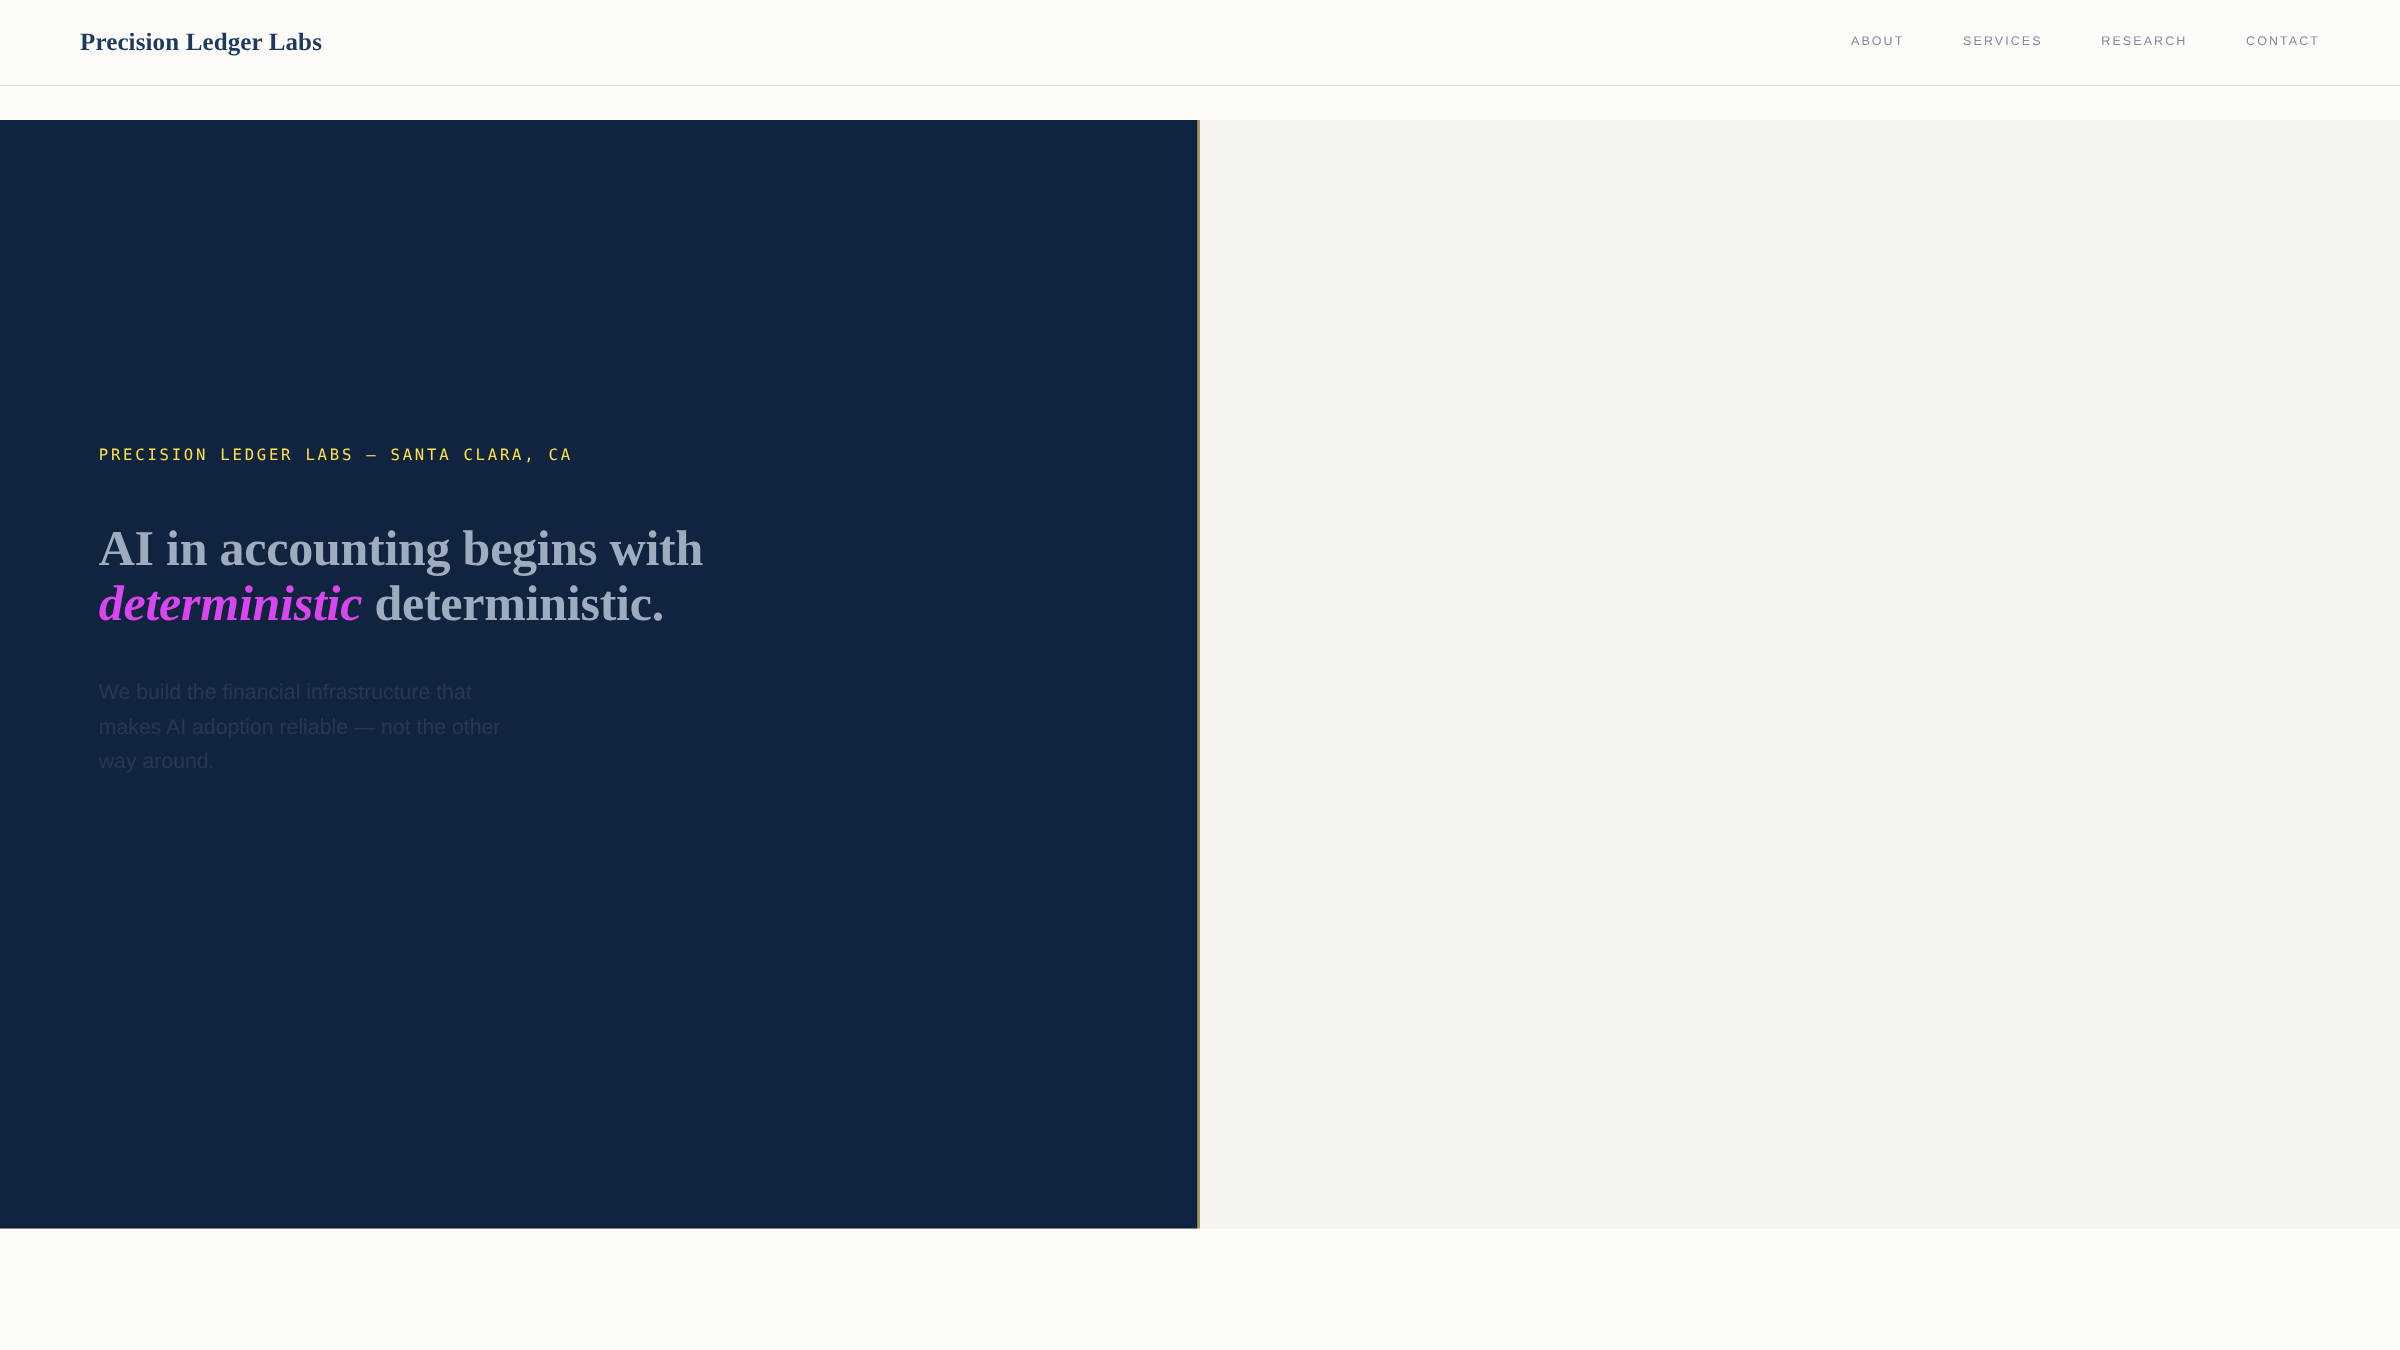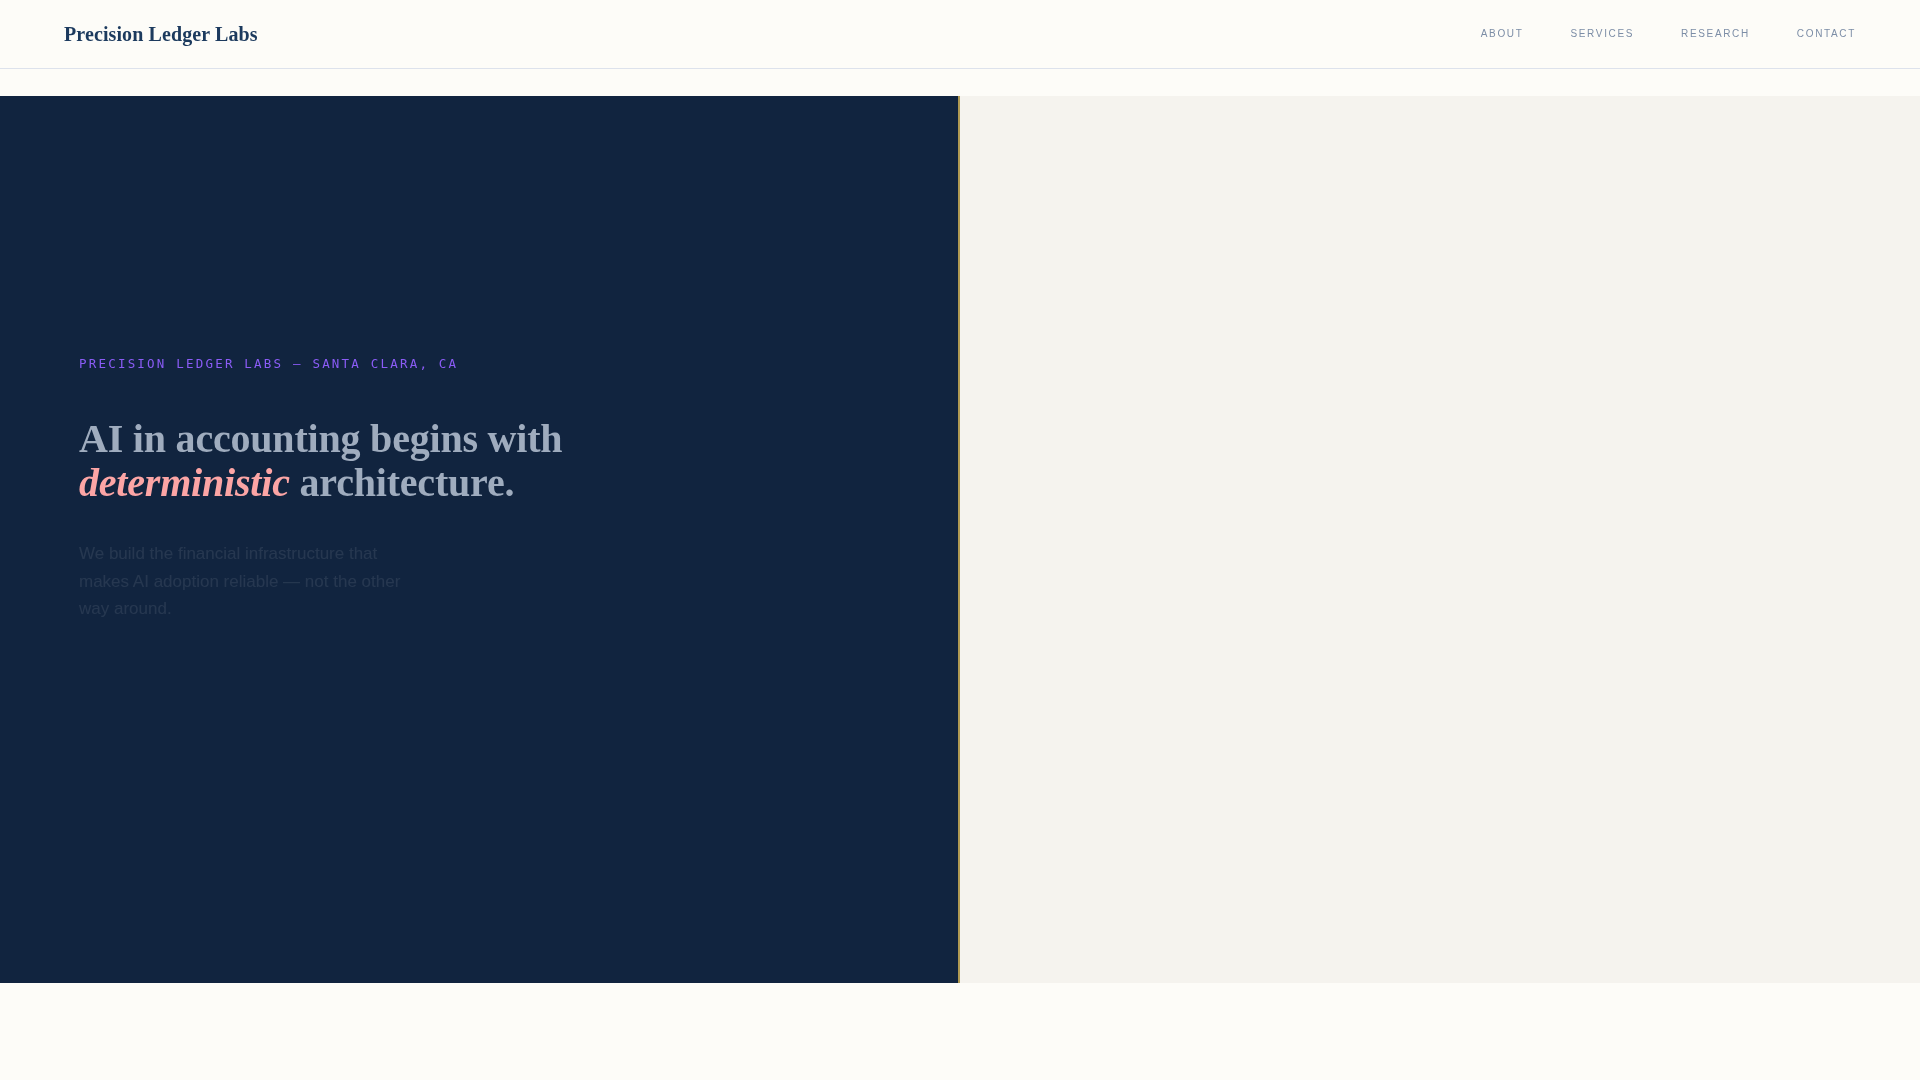--- a/index.html
+++ b/index.html
@@ -92,38 +92,38 @@
     position:absolute;
     left:79px;
     top:262px;
     width:760px;
   }
 
   .eyebrow {
     font-family:"DejaVu Sans Mono", monospace;
     font-size:12.5px;
     letter-spacing:2.2px;
-    color:#8b5cf6;
+    color:#fde047;
     white-space:nowrap;
     line-height:1;
     margin-bottom:46px;
   }
 
   .headline {
     font-family:"Liberation Serif", serif;
     font-weight:700;
     font-size:40px;
     line-height:1.12;
     color:#9FACBE;
     letter-spacing:-0.2px;
   }
 
   .headline .accent {
     font-style:italic;
-    color:#fca5a5;
+    color:#d946ef;
   }
 
   .hero-sub {
     margin-top:34px;
     width:345px;
     font-family:"Liberation Sans", sans-serif;
     font-size:17px;
     line-height:1.62;
     color:#ffffff;
     opacity:0.085;
@@ -157,21 +157,21 @@
 <section class="hero">
 
   <div class="hero-left">
 
     <div class="hero-content">
 
       <div class="eyebrow">PRECISION LEDGER LABS — SANTA CLARA, CA</div>
 
       <h1 class="headline">
         <span>AI in accounting begins with</span><br>
-        <span class="accent">deterministic</span><span> architecture.</span>
+        <span class="accent">deterministic</span><span> deterministic.</span>
       </h1>
 
       <p class="hero-sub">We build the financial infrastructure that makes AI adoption reliable — not the other way around.</p>
 
     </div>
 
   </div>
 
   <div class="hero-divider"></div>
 

